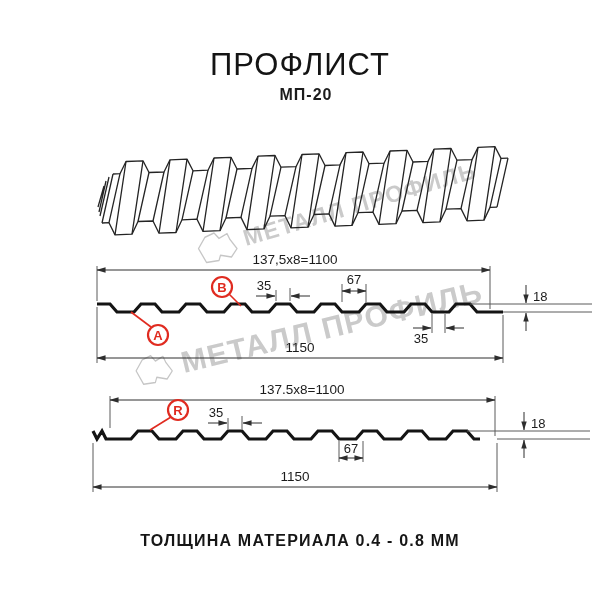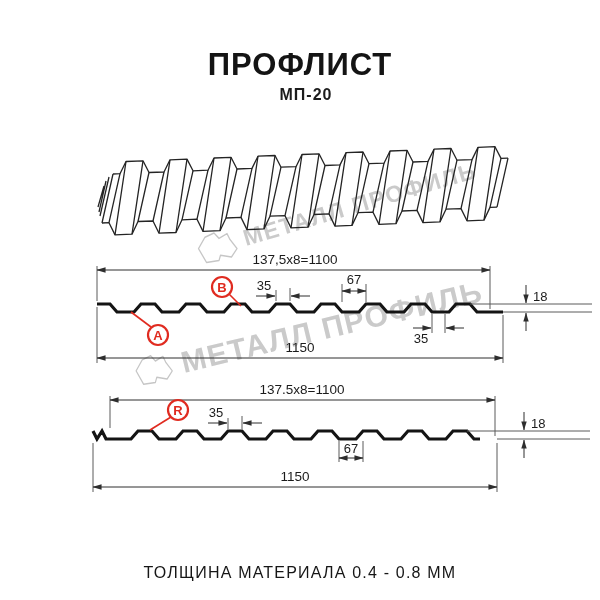--- a/index.html
+++ b/index.html
@@ -1,23 +1,23 @@
 <!DOCTYPE html>
 <html><head>
 <meta charset="utf-8">
 <style>
   html,body{margin:0;padding:0;background:#ffffff;}
   .canvas{position:relative;width:600px;height:600px;background:#fff;overflow:hidden;
           font-family:"Liberation Sans",sans-serif;}
   .title{position:absolute;top:49px;left:0;right:0;text-align:center;
-         font-size:31px;font-weight:700;letter-spacing:1px;color:#141414;line-height:1;}
+         font-size:31px;font-weight:400;letter-spacing:1px;color:#141414;line-height:1;}
   .subtitle{position:absolute;top:87px;left:12px;right:0;text-align:center;
             font-size:16px;font-weight:600;letter-spacing:1px;color:#1c1c1c;line-height:1;}
   .footer{position:absolute;top:533px;left:0;right:0;text-align:center;
-          font-size:16px;font-weight:400;letter-spacing:1.2px;color:#161616;line-height:1;margin-top:32px;}
+          font-size:16px;font-weight:700;letter-spacing:1.2px;color:#161616;line-height:1;}
   svg.draw{position:absolute;left:0;top:0;}
   .sheet{stroke:#242424;stroke-width:1.3;fill:none;stroke-linejoin:round;}
   .profile{stroke:#141414;stroke-width:3.2;fill:none;stroke-linejoin:miter;}
   .ext{stroke:#5a5a5a;stroke-width:1;fill:none;}
   .dim{stroke:#2e2e2e;stroke-width:1;fill:none;}
   .t{font:13px "Liberation Sans",sans-serif;fill:#1b1b1b;}
   .tf{font:13.5px "Liberation Sans",sans-serif;fill:#1b1b1b;}
   .redl{stroke:#e02b20;stroke-width:1.6;fill:none;}
   .redc{stroke:#e02b20;stroke-width:2.2;fill:none;}
   .redt{font:bold 13px "Liberation Sans",sans-serif;fill:#e02b20;}

